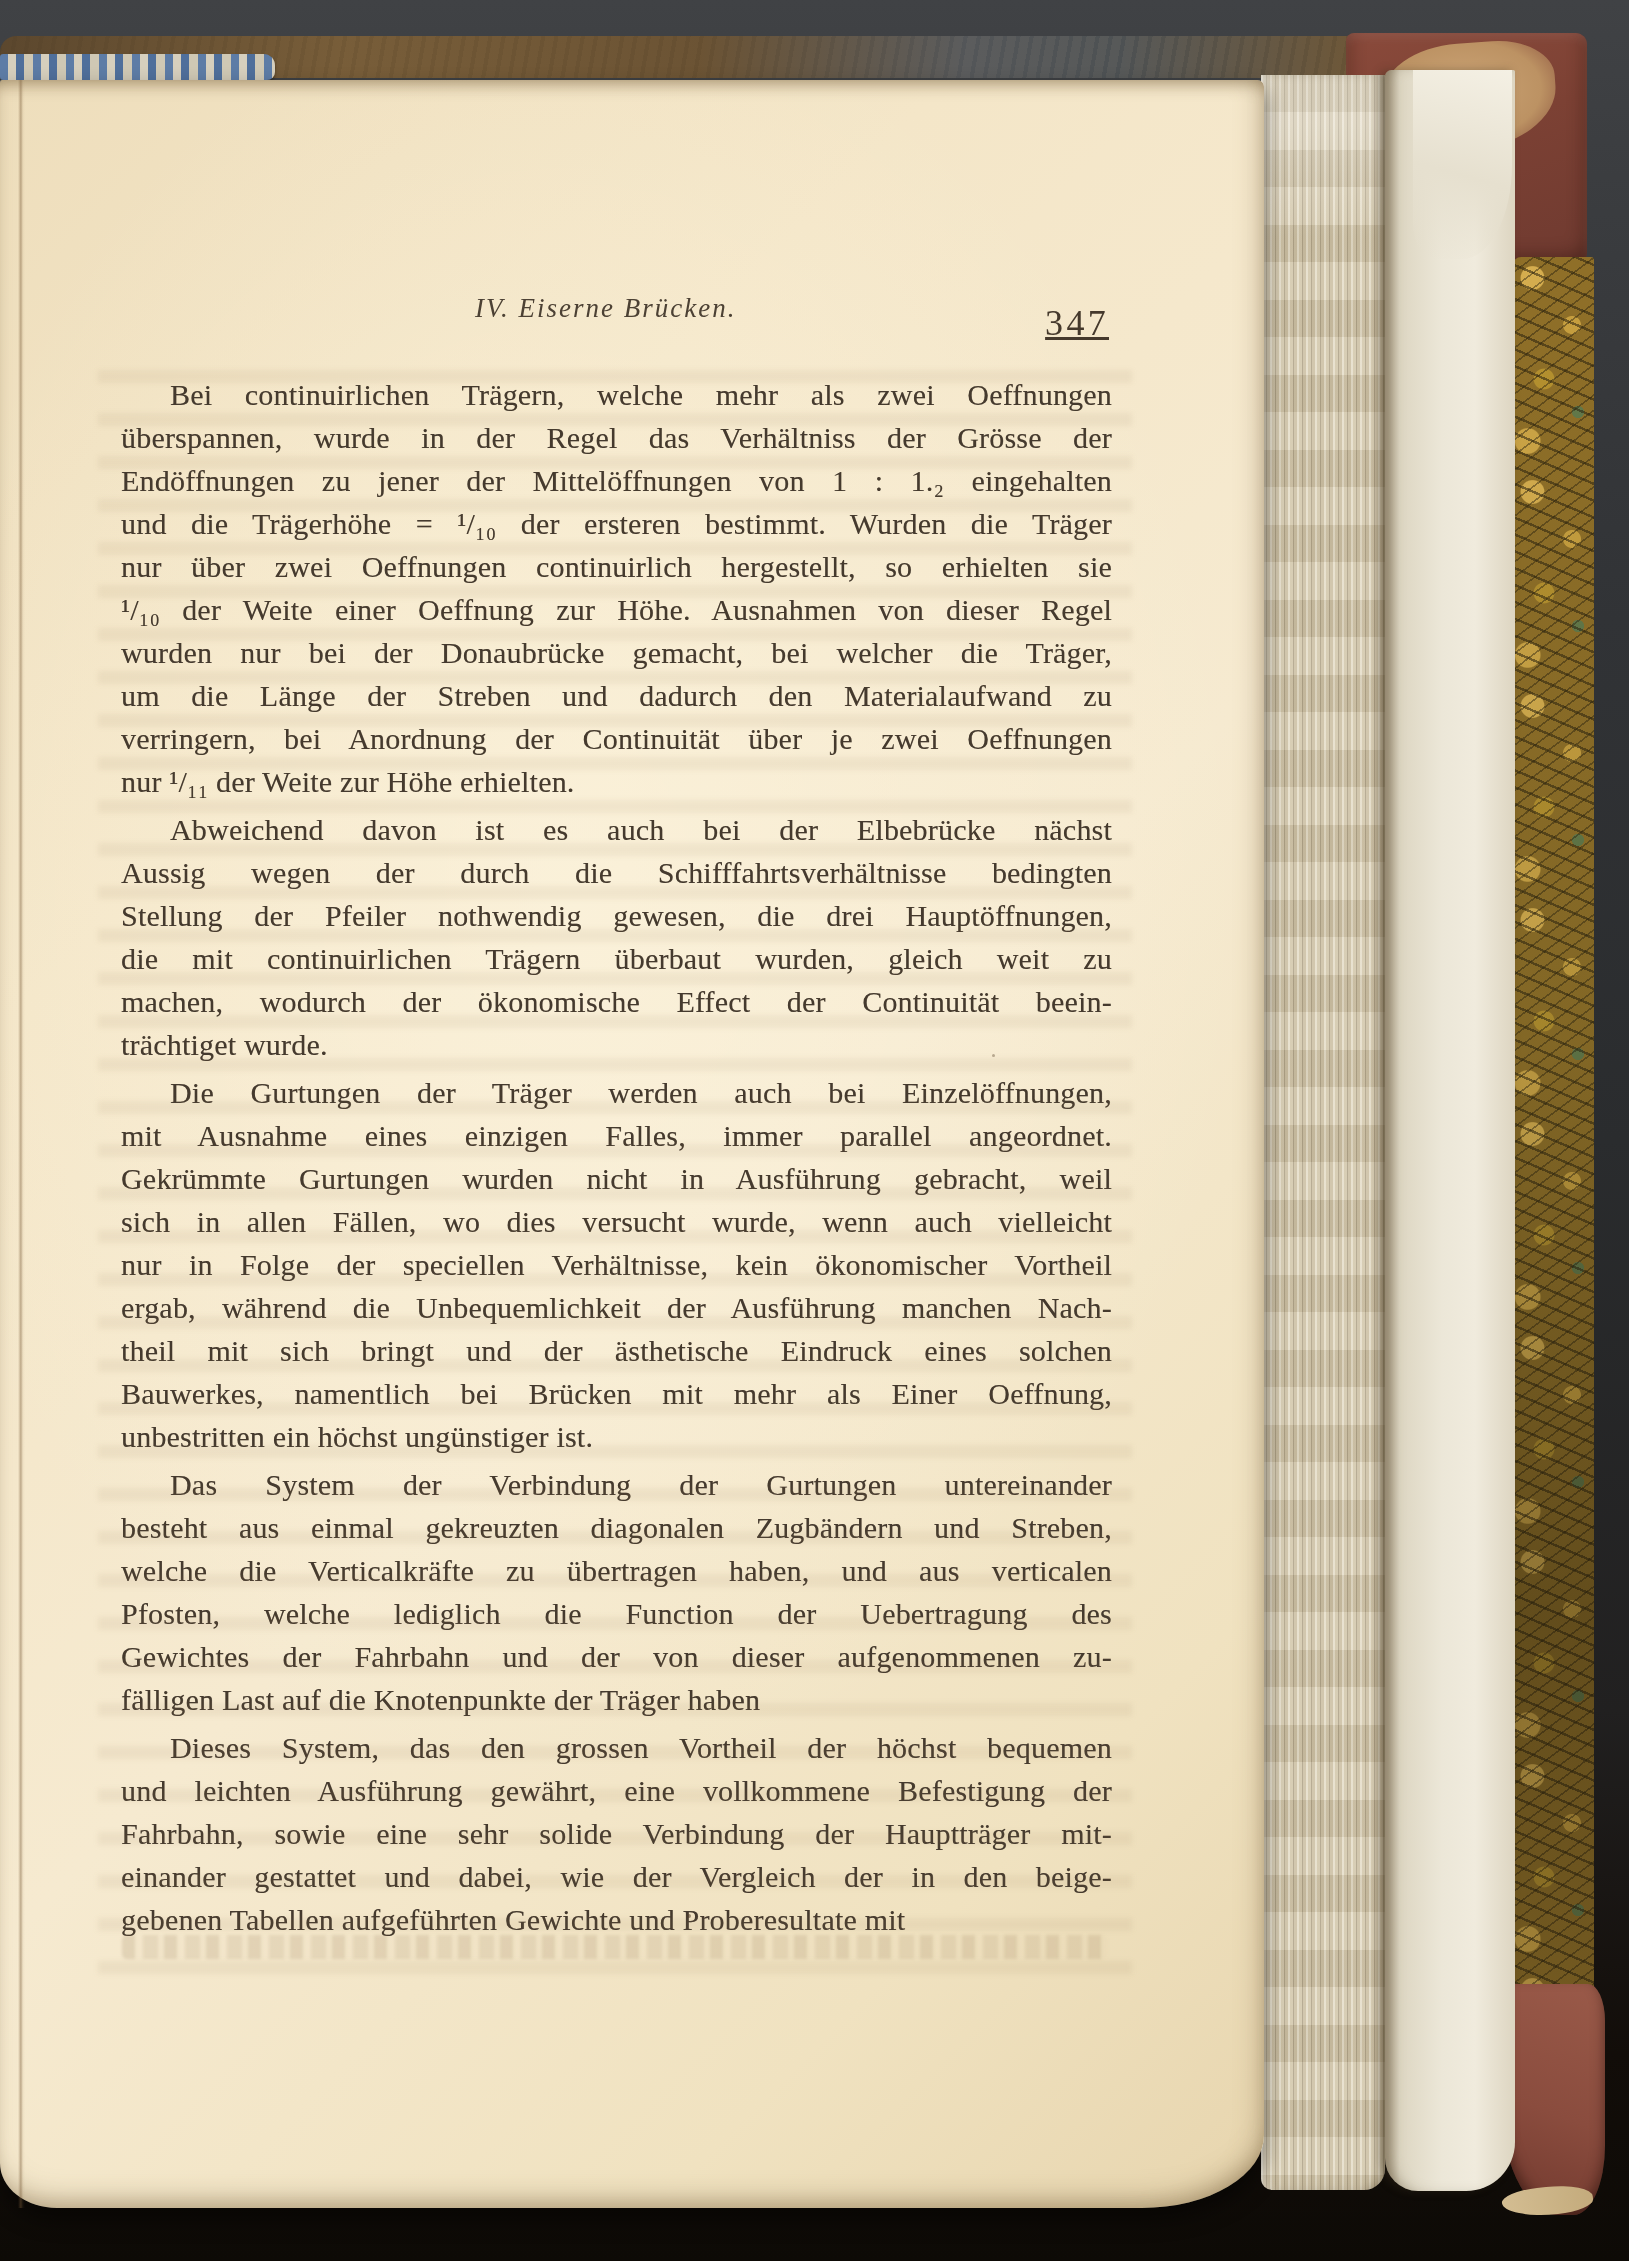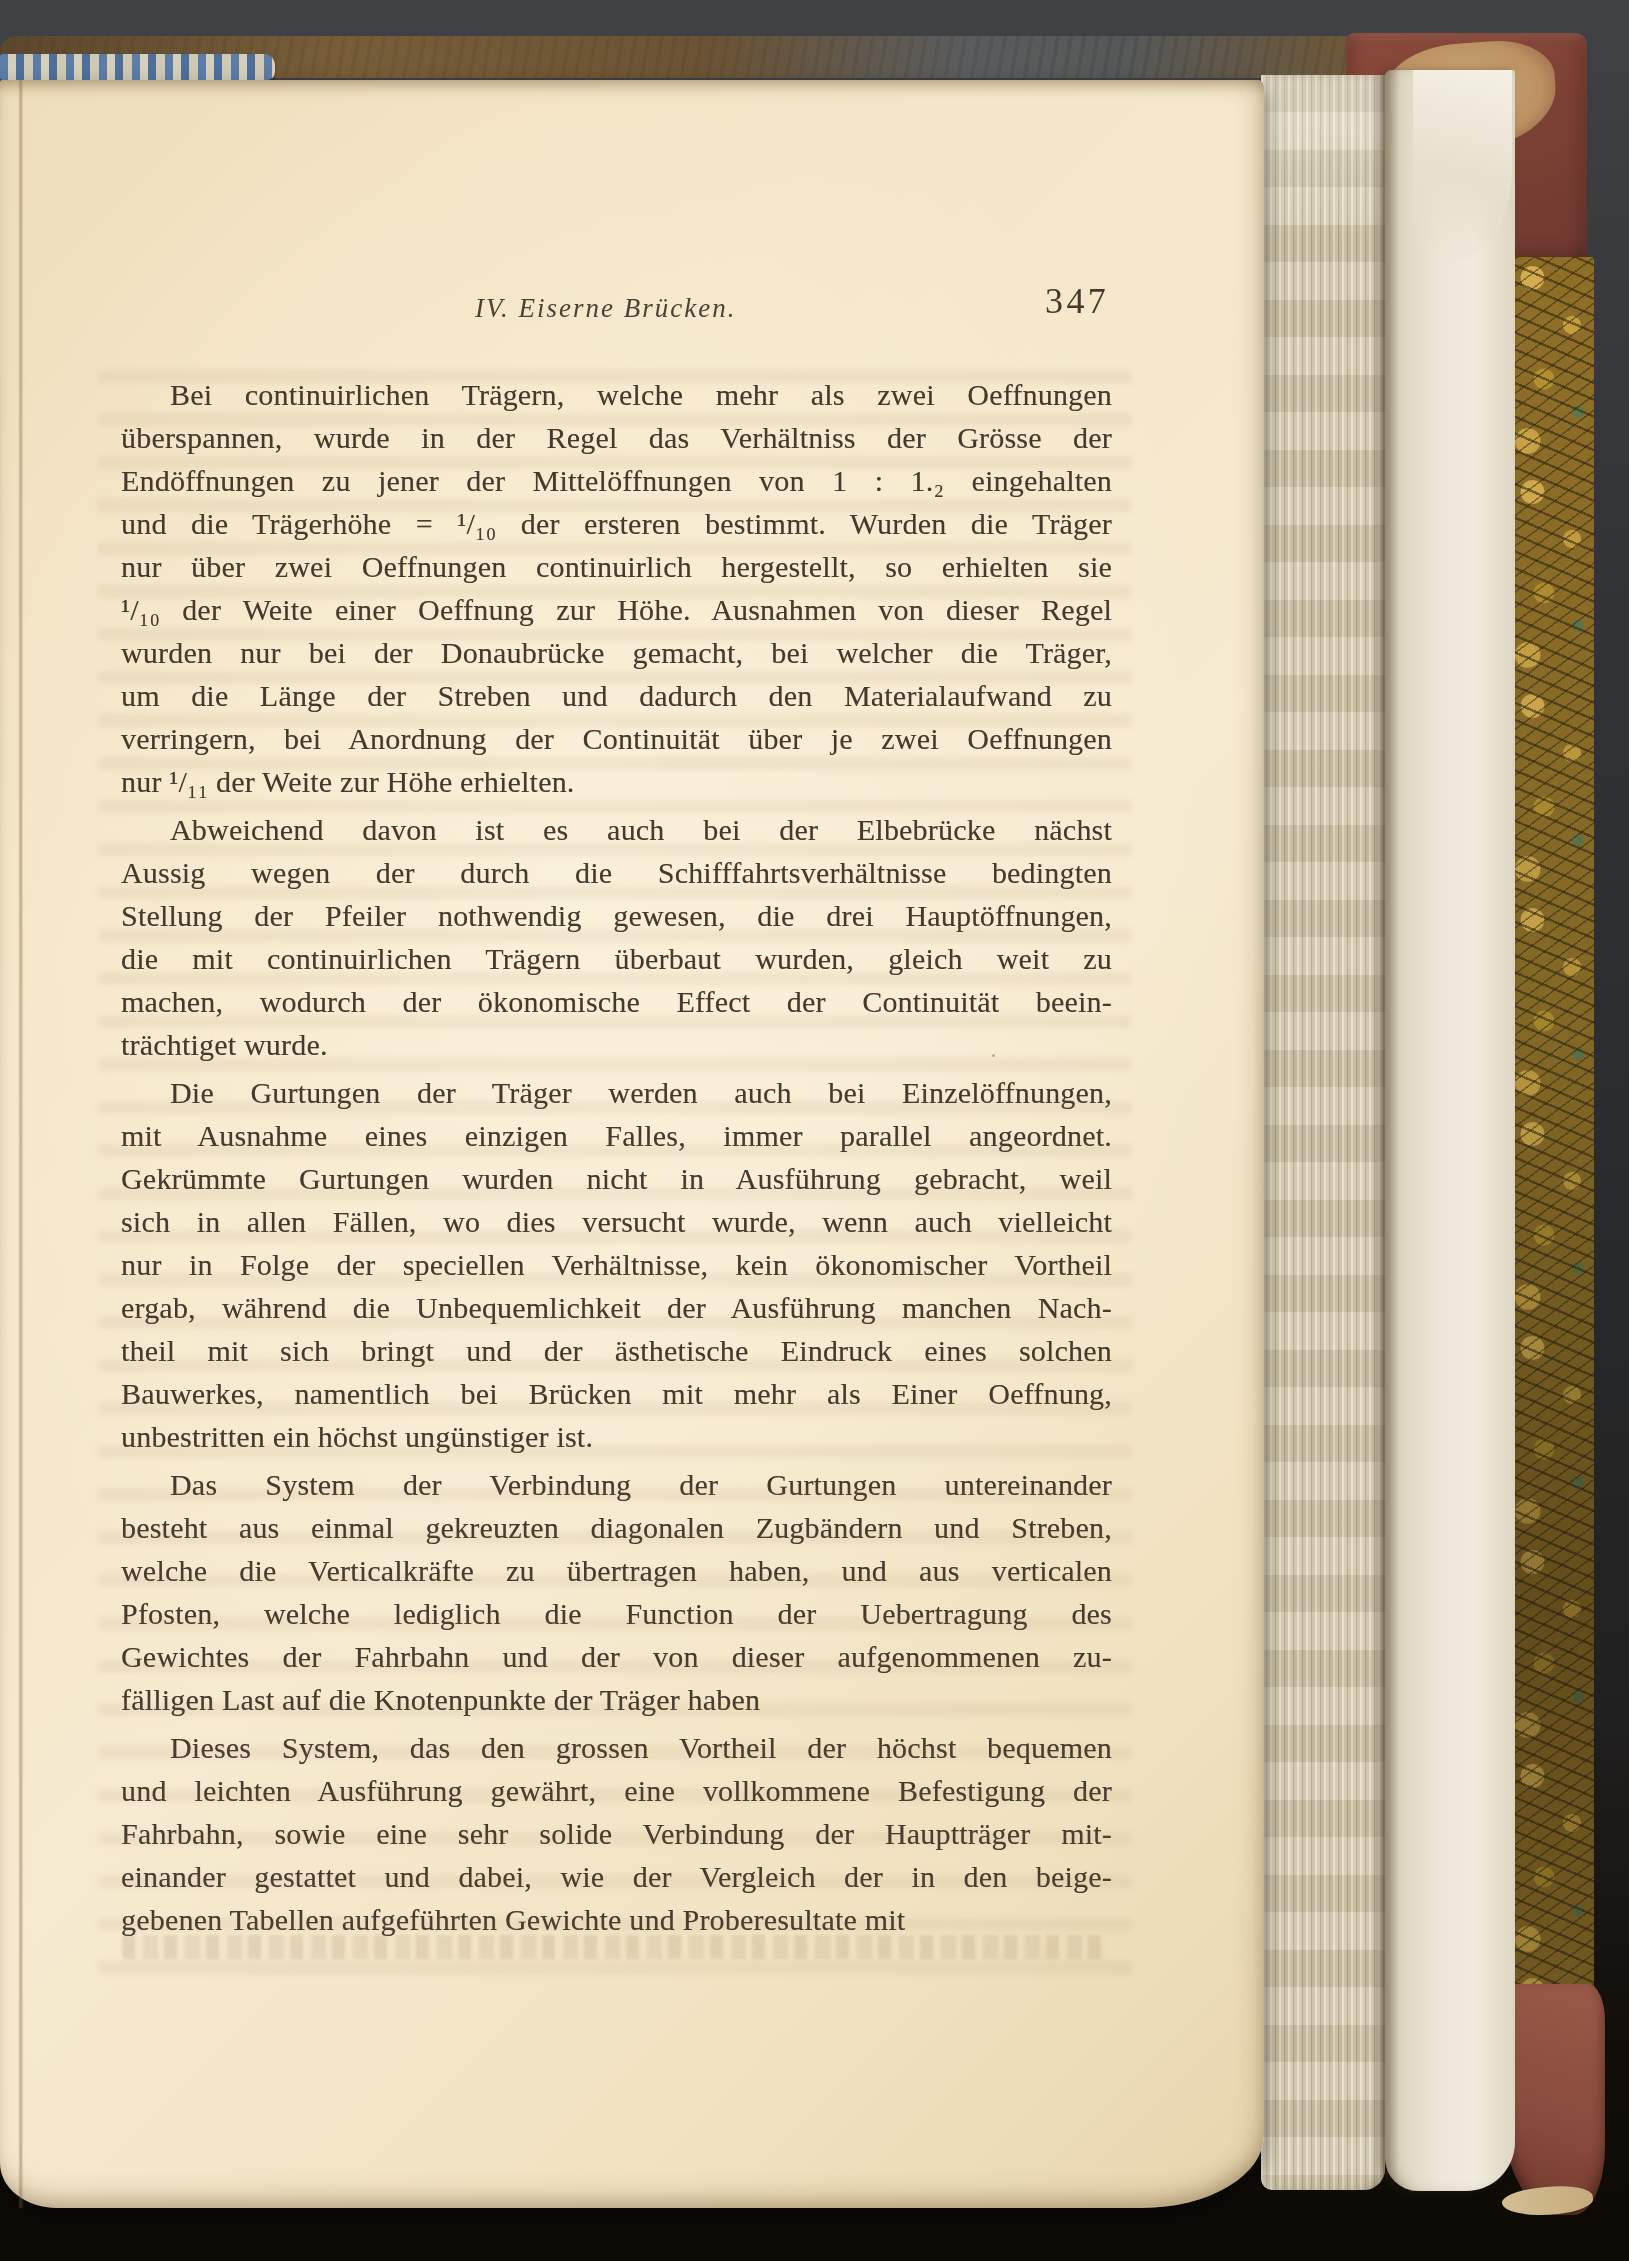--- a/index.html
+++ b/index.html
@@ -108,22 +108,22 @@
   .gutter {
     position:absolute; left:18px; top:0; width:6.5px; height:100%;
     background:linear-gradient(90deg, rgba(150,120,80,0) 0%, rgba(120,90,55,0.45) 40%,
                rgba(150,120,80,0.08) 70%, rgba(150,120,80,0) 100%);
   }
   .rh-title {
     position:absolute; left:475px; top:213px;
     font-style:italic; font-size:27px; letter-spacing:2px; color:#4c4134;
   }
   .rh-num {
-    position:absolute; right:155px; top:200px;
-    font-size:36px; letter-spacing:3.3px; color:#45392c;
+    position:absolute; right:155px; top:222px;
+    font-size:36px; letter-spacing:3.3px; color:#45392c;text-decoration:underline;
   }
   .body-text { position:absolute; left:121px; top:293px; width:991px; }
   .para { margin-bottom:4.9px; }
   .line {
     height:43px; line-height:43px; font-size:30px; color:#453a2e;
     text-align:justify; text-align-last:justify; text-justify:inter-word;
     letter-spacing:0.2px; white-space:normal; overflow:visible;
     text-shadow:0.2px 0.2px 0.6px rgba(69,58,46,0.4);
   }
   .line.first { text-indent:49px; }

